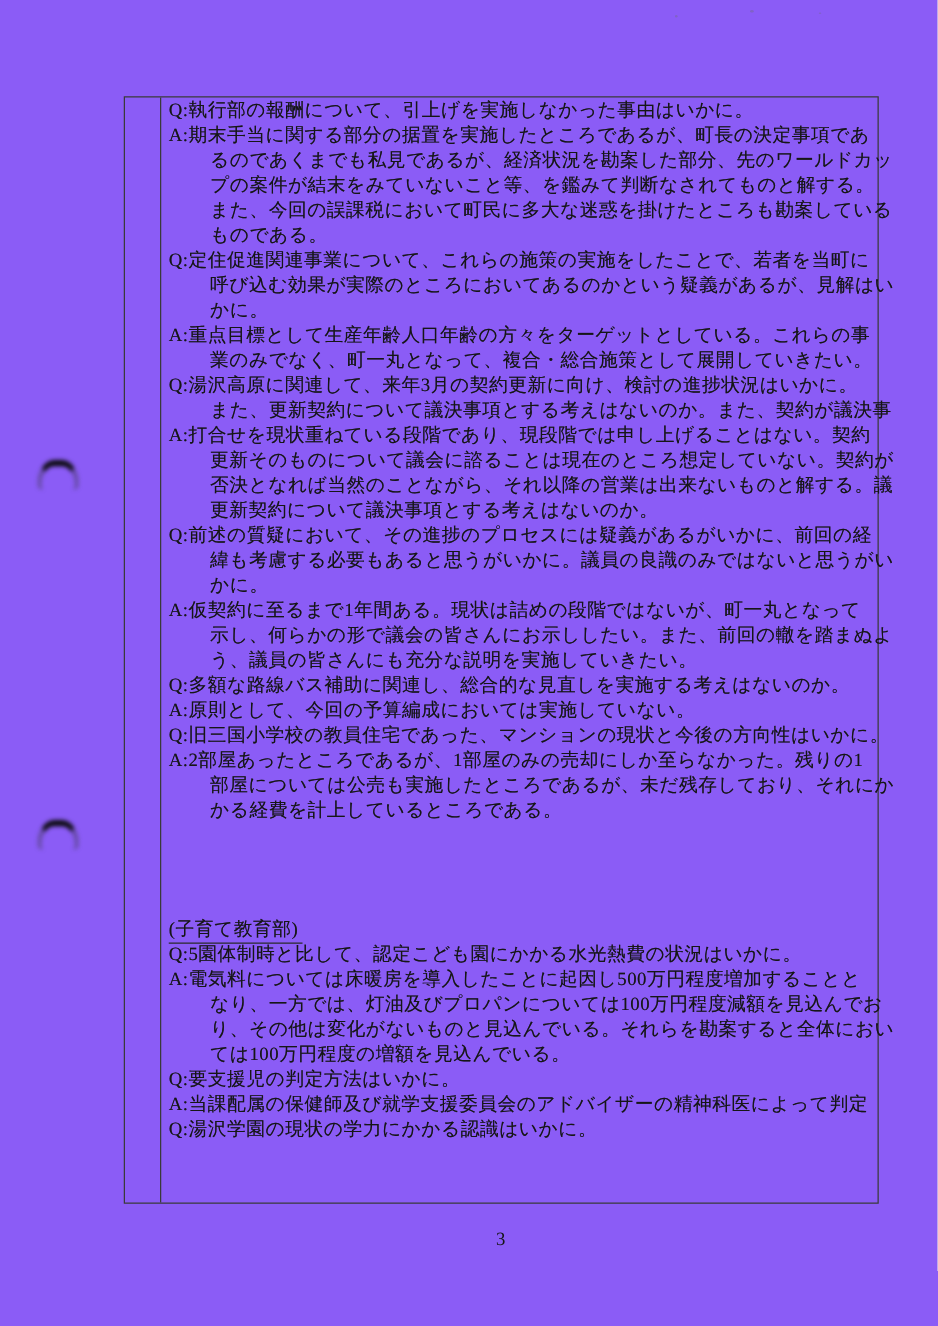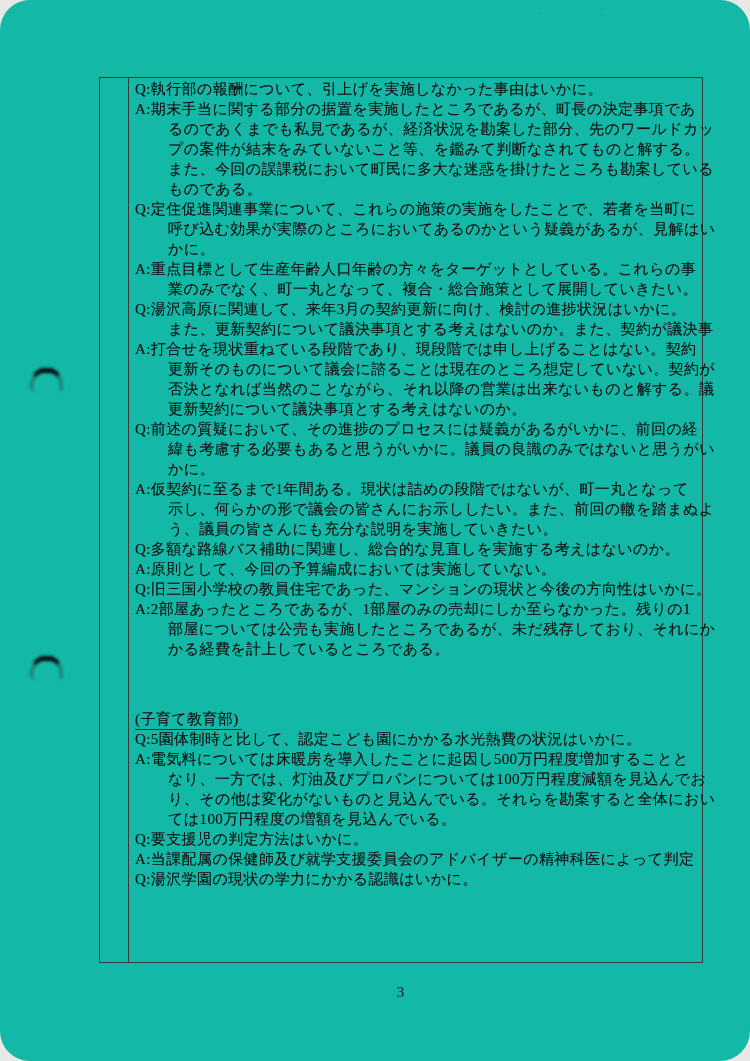--- a/index.html
+++ b/index.html
@@ -5,25 +5,24 @@
   html, body {
     margin: 0;
     padding: 0;
     background: #e8e8e6;
   }
   .page {
     position: relative;
     width: 750px;
     height: 1061px;
     margin: 0 auto;
-    background: #14b8a6;
+    background: #8b5cf6;
     overflow: hidden;
     font-family: "Liberation Serif", "DejaVu Serif", serif;
     color: #161616;
-    border-radius: 30px;
   }
   
   .speck {
     position: absolute;
     background: rgba(110,110,110,0.35);
     border-radius: 50%;
   }
   
   .punch {
     position: absolute;
@@ -67,21 +66,21 @@
     font-size: 15px;
     line-height: 20px;
     letter-spacing: 0.4px;
     text-shadow: 0 0 0.5px rgba(20,20,20,0.55);
   }
   .line {
     height: 20px;
     white-space: nowrap;
   }
   .line.cont { padding-left: 33px; }
-  .section-2 { margin-top: 50px; }
+  .section-2 { margin-top: 75px; }
   .section-header-line { height: 20px; white-space: nowrap; }
   .section-header-line span {
     display: inline-block;
     border-bottom: 1.2px solid #2a2a2a;
     padding-right: 3px;
   }
   .page-number {
     position: absolute;
     left: 99px;
     top: 984px;

